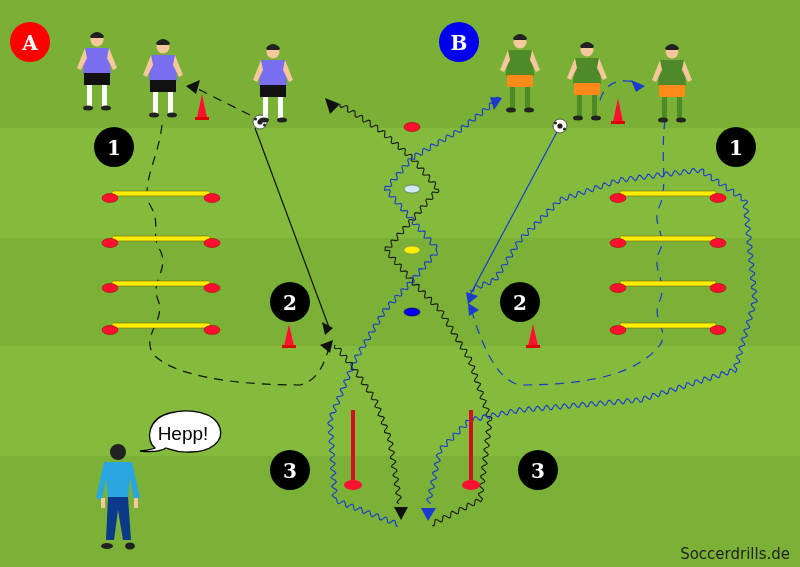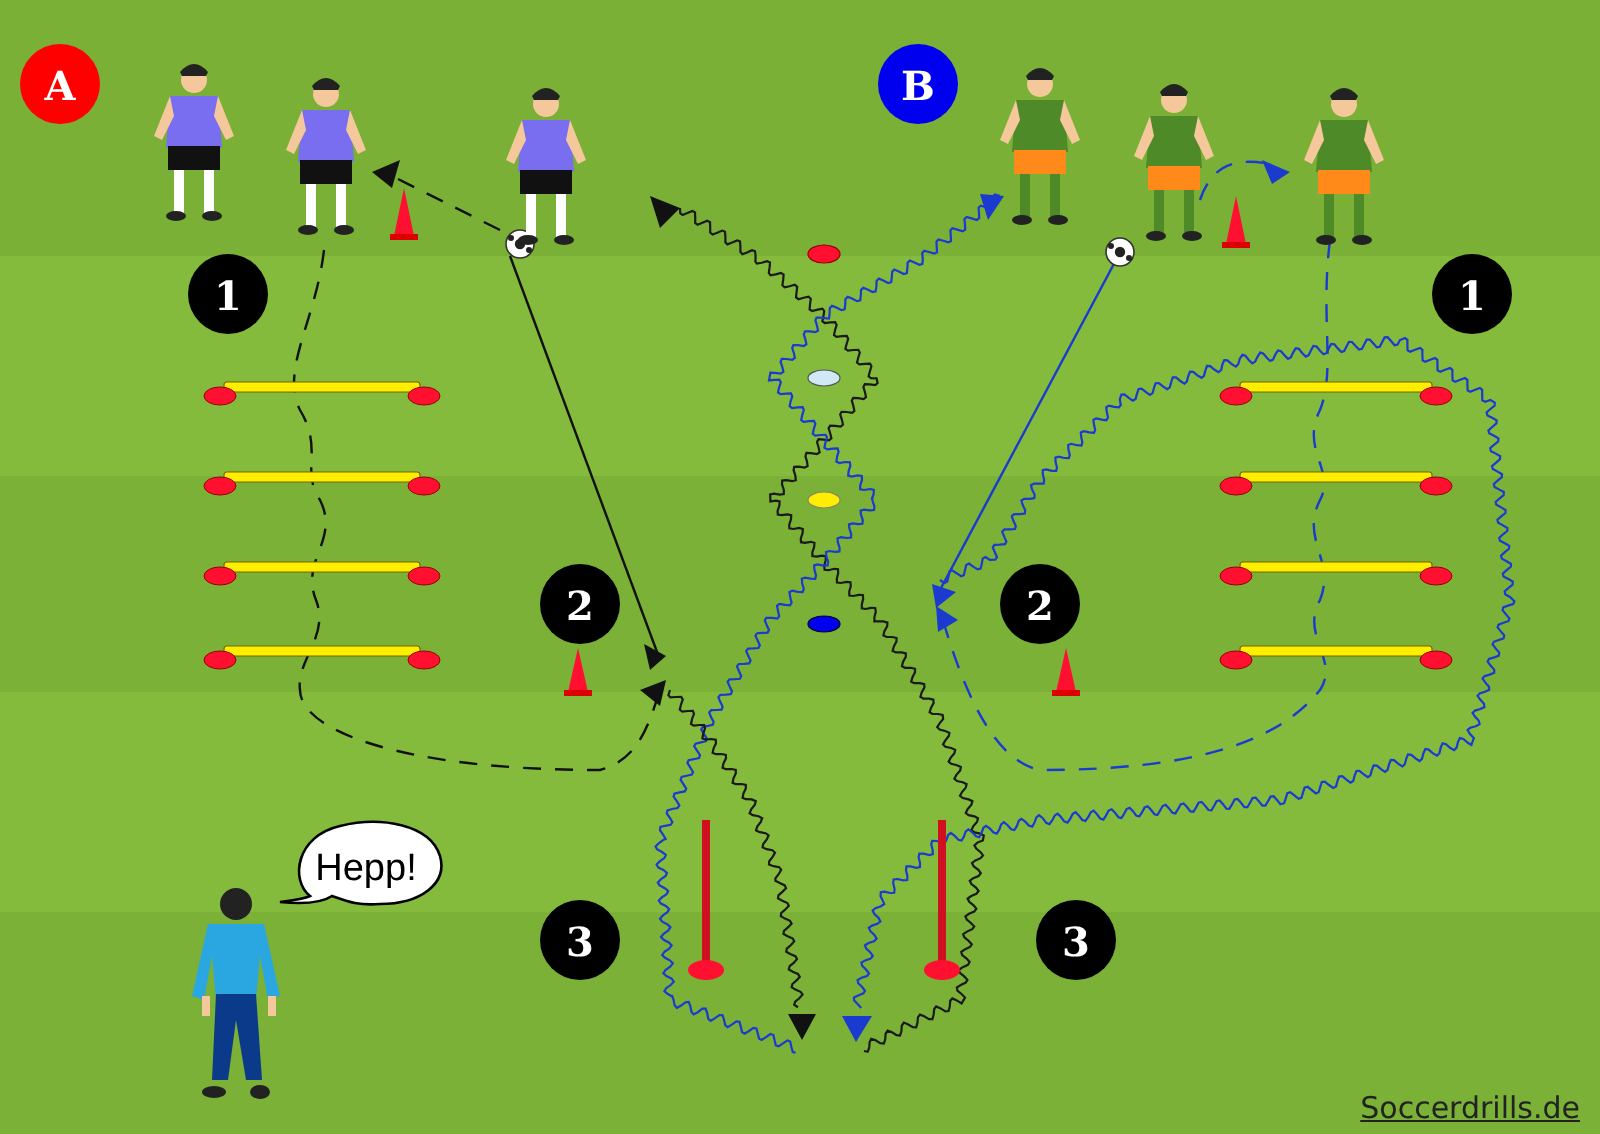--- a/index.html
+++ b/index.html
@@ -1,19 +1,19 @@
 <!DOCTYPE html>
 <html><head>
 <meta charset="utf-8">
 <style>
   html,body{margin:0;padding:0;}
   body{width:800px;height:567px;overflow:hidden;background:#7db43a;font-family:"Liberation Sans",sans-serif;}
   #stage{position:relative;width:800px;height:567px;}
   svg{position:absolute;left:0;top:0;}
-  .watermark{position:absolute;right:10px;bottom:4px;font-family:"DejaVu Sans",sans-serif;font-size:15px;color:#222;text-decoration:underline;}
+  .watermark{position:absolute;right:10px;bottom:4px;font-family:"DejaVu Sans",sans-serif;font-size:15px;color:#222;}
   .bubble-text{font-family:"Liberation Sans",sans-serif;font-size:19px;fill:#000;}
   .badge-text{font-family:"DejaVu Serif",serif;font-weight:bold;fill:#fff;}
 </style>
 </head>
 <body>
 
 <div id="stage">
 <svg id="field" width="800" height="567" viewBox="0 0 800 567">
 
   <rect x="0" y="0" width="800" height="567" fill="#7db43a"></rect>

